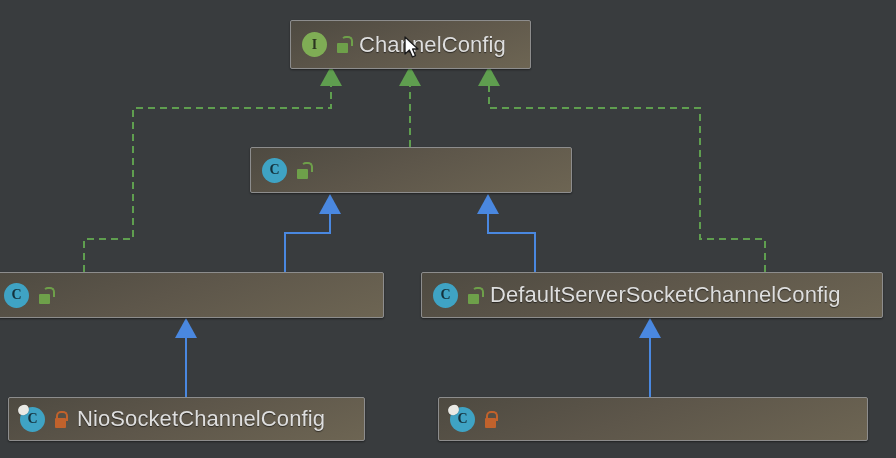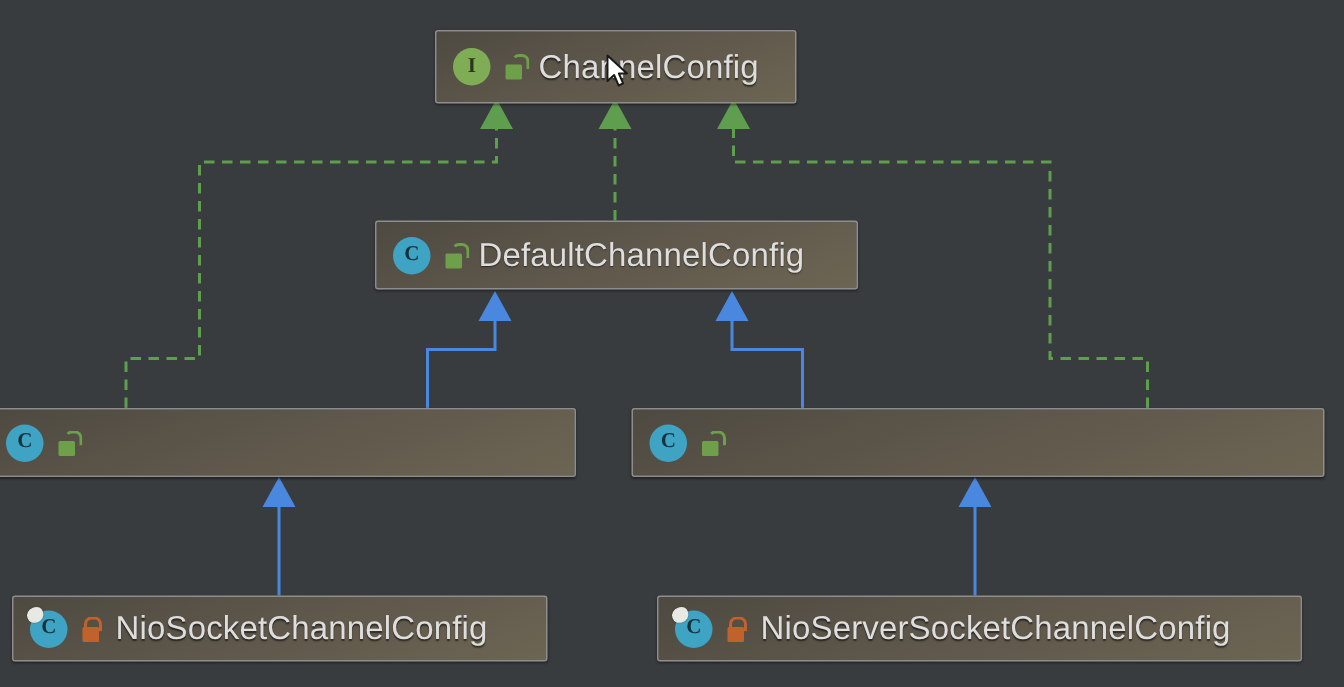--- a/index.html
+++ b/index.html
@@ -197,21 +197,20 @@
   <div class="uml-node" id="node-default-channel-config" style="left: 250px; top: 147px; width: 322px; height: 46px;">
     <span class="icon-stack">
       <span class="type-icon class">
         <span class="disc">C</span>
       </span>
       <span class="lock-icon open">
         <span class="shackle"></span>
           <span class="body"></span>
       </span>
     </span>
-    <span class="node-label">DefaultChannelConfig</span>
   </div>
 
   <div class="uml-node" id="node-default-socket-channel-config" style="left: -8px; top: 272px; width: 392px; height: 46px;">
     <span class="icon-stack">
       <span class="type-icon class">
         <span class="disc">C</span>
       </span>
       <span class="lock-icon open">
         <span class="shackle"></span>
           <span class="body"></span>
@@ -222,20 +221,21 @@
   <div class="uml-node" id="node-default-server-socket-channel-config" style="left: 421px; top: 272px; width: 462px; height: 46px;">
     <span class="icon-stack">
       <span class="type-icon class">
         <span class="disc">C</span>
       </span>
       <span class="lock-icon open">
         <span class="shackle"></span>
           <span class="body"></span>
       </span>
     </span>
+    <span class="node-label">DefaultServerSocketChannelConfig</span>
   </div>
 
   <div class="uml-node" id="node-nio-socket-channel-config" style="left: 8px; top: 397px; width: 357px; height: 44px;">
     <span class="icon-stack">
       <span class="type-icon class">
         <span class="disc">C</span>
         <span class="final-dot"></span>
       </span>
       <span class="lock-icon closed">
         <span class="shackle"></span>
@@ -249,20 +249,19 @@
     <span class="icon-stack">
       <span class="type-icon class">
         <span class="disc">C</span>
         <span class="final-dot"></span>
       </span>
       <span class="lock-icon closed">
         <span class="shackle"></span>
           <span class="body"></span>
       </span>
     </span>
-    <span class="node-label">NioServerSocketChannelConfig</span>
   </div>
 
   <svg id="mouse-cursor" viewBox="0 0 17 24" xmlns="http://www.w3.org/2000/svg" style="left: 404px; top: 36px;">
     <polygon points="1,1 1,18 5.4,14 8.4,21 11.4,19.6 8.6,13 14,13" fill="#ffffff" stroke="#1a1a1a" stroke-width="1.3" stroke-linejoin="round"></polygon>
   </svg>
 
 </div>
 
 </body></html>

